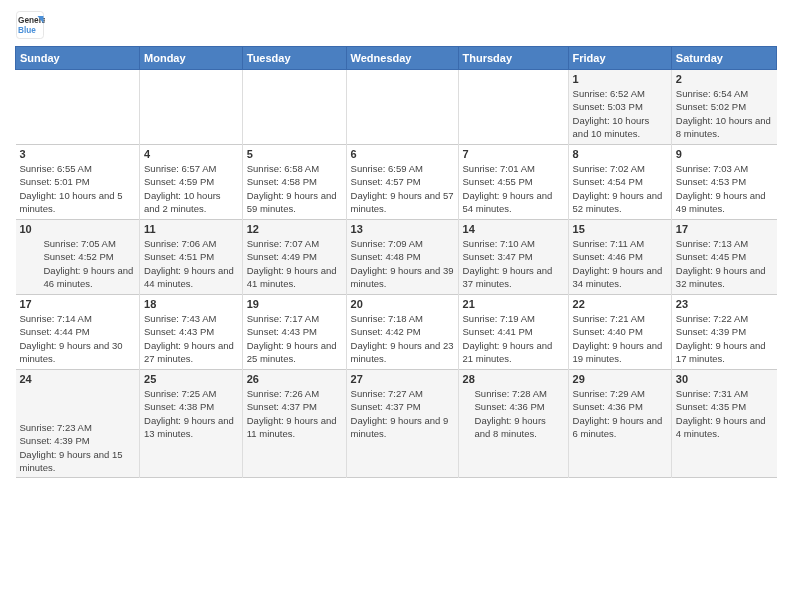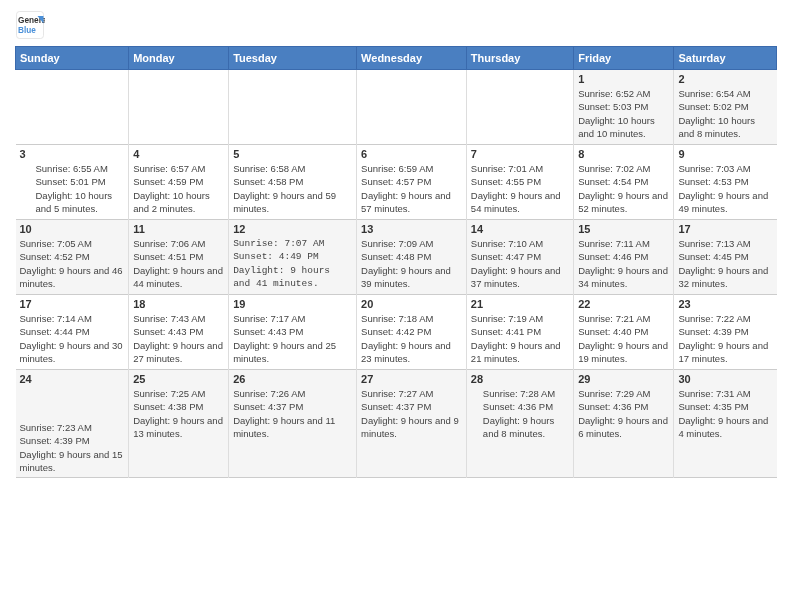--- a/index.html
+++ b/index.html
@@ -147,21 +147,21 @@
           <td>
             <span class="day-num">2</span>
             <div class="day-info" style="white-space: pre-line;">Sunrise: 6:54 AM
 Sunset: 5:02 PM
 Daylight: 10 hours and 8 minutes.</div>
           </td>
         </tr>
         <tr>
           <td>
             <span class="day-num">3</span>
-            <div class="day-info" style="white-space: pre-line; margin-left: 16px;">Sunrise: 6:55 AM
+            <div class="day-info" style="white-space: pre-line;">Sunrise: 6:55 AM
 Sunset: 5:01 PM
 Daylight: 10 hours and 5 minutes.</div>
           </td>
           <td>
             <span class="day-num">4</span>
             <div class="day-info" style="white-space: pre-line;">Sunrise: 6:57 AM
 Sunset: 4:59 PM
 Daylight: 10 hours and 2 minutes.</div>
           </td>
           <td>
@@ -191,46 +191,46 @@
           <td>
             <span class="day-num">9</span>
             <div class="day-info" style="white-space: pre-line;">Sunrise: 7:03 AM
 Sunset: 4:53 PM
 Daylight: 9 hours and 49 minutes.</div>
           </td>
         </tr>
         <tr>
           <td>
             <span class="day-num">10</span>
-            <div class="day-info" style="white-space: pre-line;">Sunrise: 7:05 AM
+            <div class="day-info" style="white-space: pre-line; margin-left: 24px;">Sunrise: 7:05 AM
 Sunset: 4:52 PM
 Daylight: 9 hours and 46 minutes.</div>
           </td>
           <td>
             <span class="day-num">11</span>
             <div class="day-info" style="white-space: pre-line;">Sunrise: 7:06 AM
 Sunset: 4:51 PM
 Daylight: 9 hours and 44 minutes.</div>
           </td>
           <td>
             <span class="day-num">12</span>
-            <div class="day-info" style="white-space: pre-line; font-family: Liberation Mono, monospace;">Sunrise: 7:07 AM
+            <div class="day-info" style="white-space: pre-line;">Sunrise: 7:07 AM
 Sunset: 4:49 PM
 Daylight: 9 hours and 41 minutes.</div>
           </td>
           <td>
             <span class="day-num">13</span>
             <div class="day-info" style="white-space: pre-line;">Sunrise: 7:09 AM
 Sunset: 4:48 PM
 Daylight: 9 hours and 39 minutes.</div>
           </td>
           <td>
             <span class="day-num">14</span>
             <div class="day-info" style="white-space: pre-line;">Sunrise: 7:10 AM
-Sunset: 4:47 PM
+Sunset: 3:47 PM
 Daylight: 9 hours and 37 minutes.</div>
           </td>
           <td>
             <span class="day-num">15</span>
             <div class="day-info" style="white-space: pre-line;">Sunrise: 7:11 AM
 Sunset: 4:46 PM
 Daylight: 9 hours and 34 minutes.</div>
           </td>
           <td>
             <span class="day-num">17</span>

